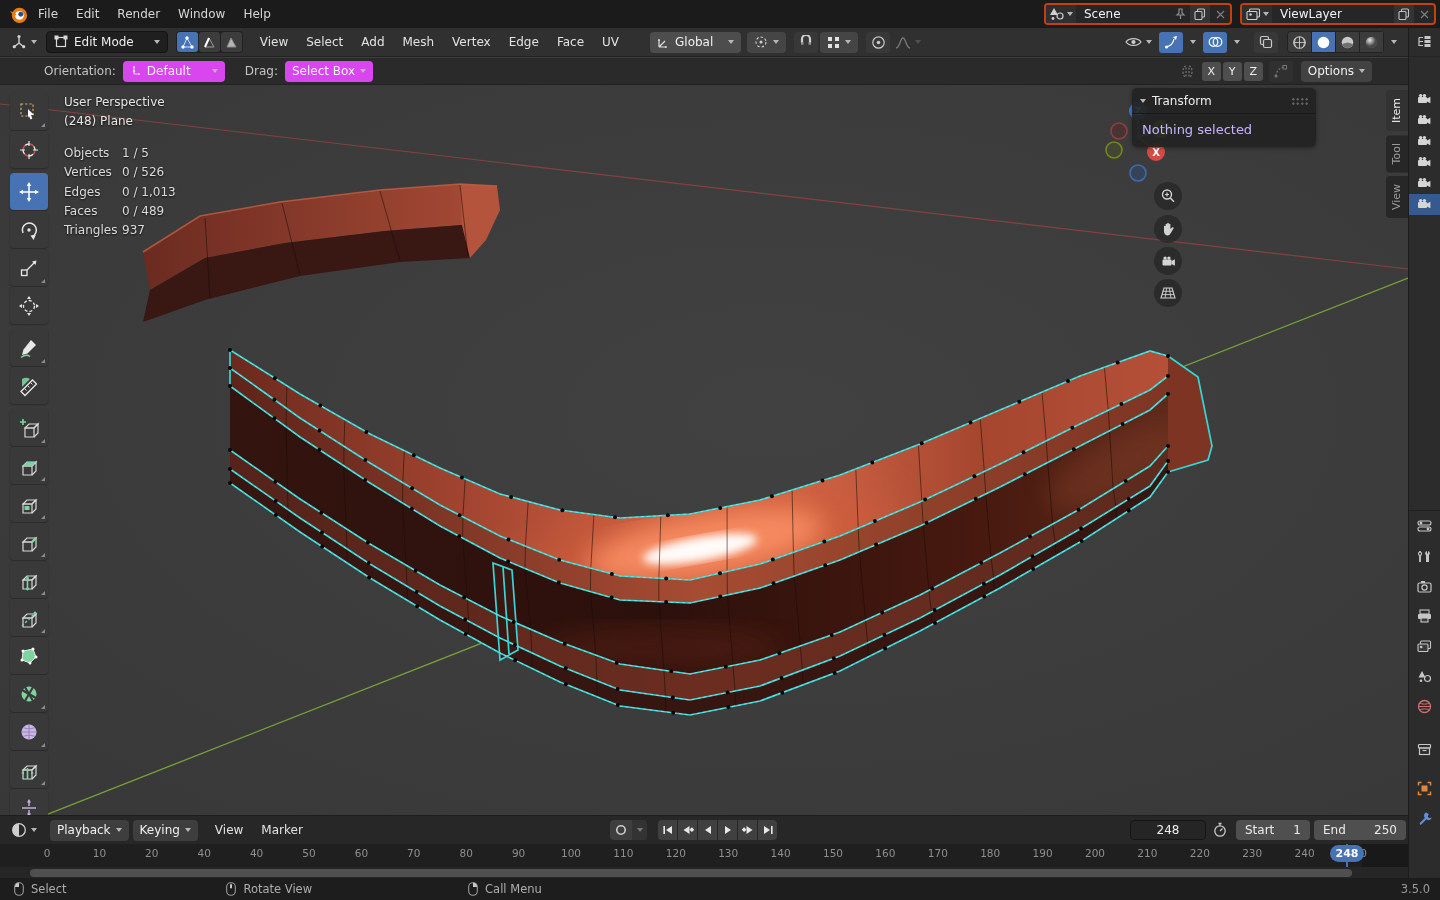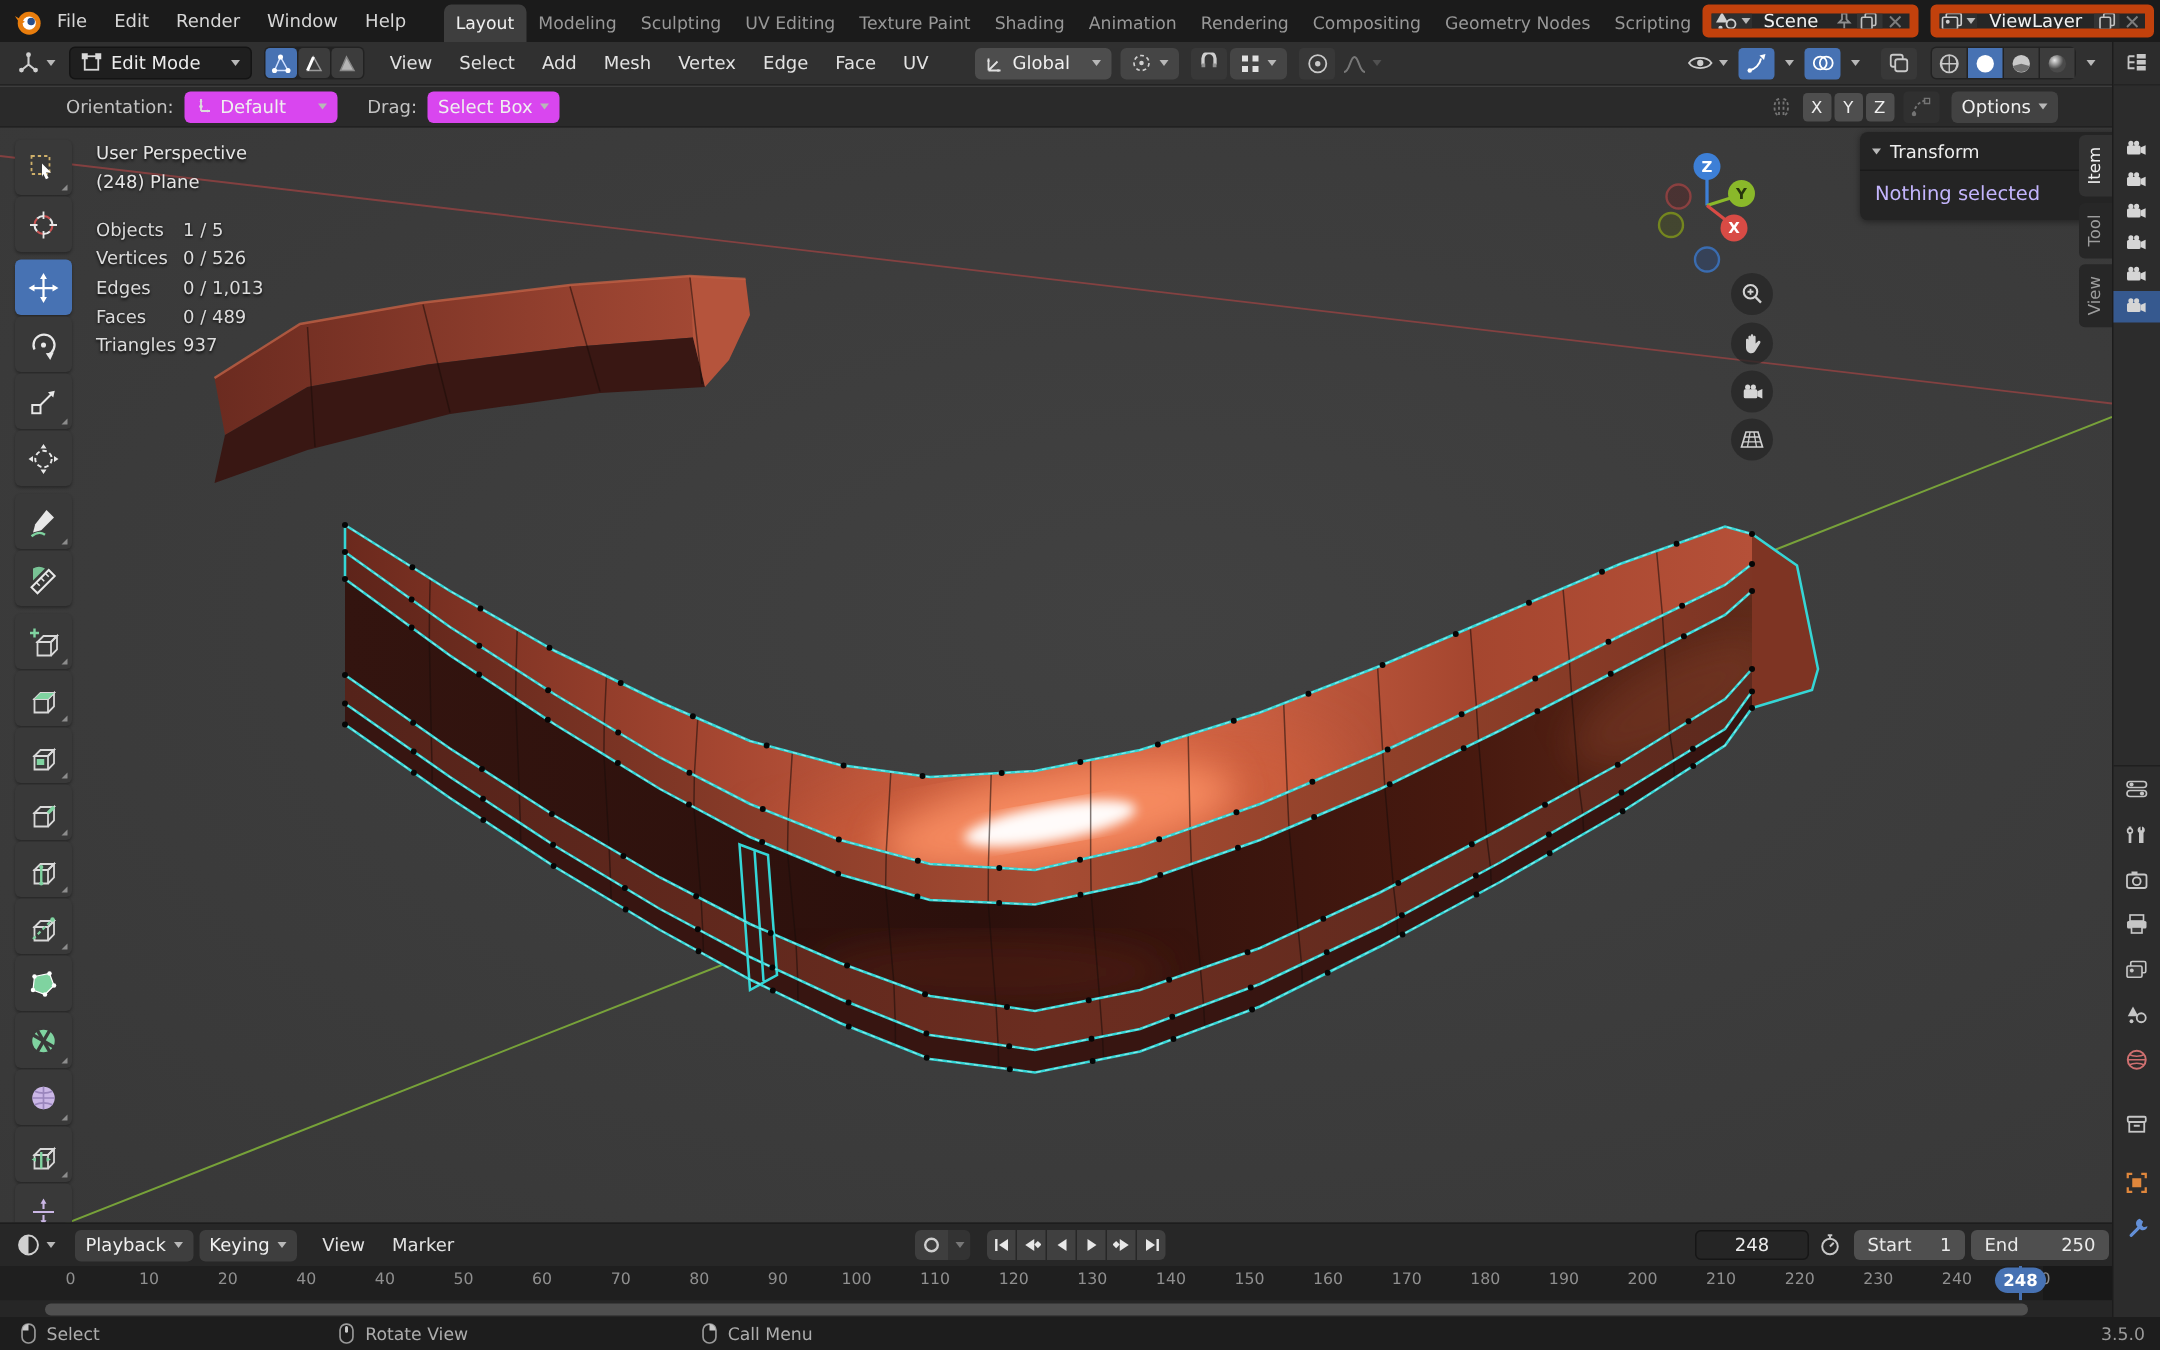--- a/index.html
+++ b/index.html
@@ -5,21 +5,21 @@
 *{margin:0;padding:0;box-sizing:border-box}
 html,body{width:1440px;height:900px;overflow:hidden;background:#3d3d3d;font-family:"DejaVu Sans",sans-serif;position:relative;color:#d0d0d0}
 .abs{position:absolute}
 
 .topbar{position:absolute;left:0;top:0;width:1440px;height:28px;background:#1b1b1b;display:flex;align-items:center;z-index:40}
 .logo{width:21px;height:21px;margin-left:8px;flex:0 0 auto}
 .mi{padding:0 9px;font-size:12px;color:#d6d6d6;line-height:28px;cursor:default}
 .tabs{display:flex;align-items:flex-end;height:28px;margin-left:16px}
 .tab{font-size:11.5px;color:#989898;padding:5px 8px 6px;border-radius:5px 5px 0 0;white-space:nowrap}
 .tab.active{background:#3e3e3e;color:#f0f0f0}
-.idblock{display:flex;align-items:center;height:22px;background:#262626;border:6px solid #c2410c;border-radius:4px;overflow:hidden}
+.idblock{display:flex;align-items:center;height:22px;background:#262626;border:2px solid #c2410c;border-radius:4px;overflow:hidden}
 .idblock .ib-icon{width:30px;height:100%;display:flex;align-items:center;justify-content:center;background:#2f2f2f;gap:2px}
 .idblock .ib-name{padding:0 8px;font-size:12px;color:#f2f2f2;flex:1;white-space:nowrap}
 .idblock .ib-btn{width:20px;height:100%;display:flex;align-items:center;justify-content:center}
 .idblock .ib-dup{background:#343434}
 .chev{width:0;height:0;border-left:3.5px solid transparent;border-right:3.5px solid transparent;border-top:4px solid #b8b8b8;display:inline-block}
 .chev.dim{border-top-color:#777}
 
 .hdr{position:absolute;left:0;top:28px;width:1408px;height:29px;background:#303030;border-bottom:1px solid #232323;display:flex;align-items:center;z-index:30}
 .hbtn{display:flex;align-items:center;gap:4px;padding:0 5px;height:22px;border-radius:4px}
 .mode-dd{background:#1f1f1f;border:1px solid #141414;height:22px;display:flex;align-items:center;gap:6px;border-radius:4px;padding:0 7px;margin-left:4px}
@@ -52,21 +52,21 @@
 .stats .sl{width:58px}
 
 .lt{position:absolute;left:10px;top:8px;width:38px;z-index:20}
 .tool{width:38px;height:37px;background:#393939;border-radius:4px;margin-bottom:1px;display:flex;align-items:center;justify-content:center;position:relative;box-shadow:0 1px 2px rgba(0,0,0,.3)}
 .tool.on{background:#4772b3}
 .tool.gap{margin-top:5px}
 .tool.sub::after{content:"";position:absolute;right:3px;bottom:3px;border-left:4px solid transparent;border-bottom:4px solid #8d8d8d}
 
 .nav{position:absolute;width:28px;height:28px;border-radius:50%;background:rgba(38,38,38,.75);display:flex;align-items:center;justify-content:center}
 
-.panel{position:absolute;left:1240px;top:3px;width:184px;background:rgba(34,34,34,.93);border-radius:5px;box-shadow:0 1px 4px rgba(0,0,0,.4);z-index:25}
+.panel{position:absolute;left:1132px;top:3px;width:184px;background:rgba(34,34,34,.93);border-radius:5px;box-shadow:0 1px 4px rgba(0,0,0,.4);z-index:25}
 .panel .ph{display:flex;align-items:center;height:26px;padding:0 8px;gap:6px;font-size:12px;color:#ededed;border-bottom:1px solid #1a1a1a}
 .panel .pb{padding:8px 10px 10px;font-size:13px;color:#c4b5fd}
 .dots8{margin-left:auto;width:17px;height:8px;background-image:radial-gradient(#6e6e6e 1px,transparent 1.2px);background-size:4.5px 4.5px}
 .sidetabs{position:absolute;left:1386px;top:5px;width:22px;z-index:25}
 .stab{writing-mode:vertical-rl;transform:rotate(180deg);font-size:11px;color:#9c9c9c;background:#272727;border-radius:0 4px 4px 0;padding:8px 4px;margin-bottom:4px;text-align:center;width:22px}
 .stab.on{background:#323232;color:#efefef}
 
 .rc{position:absolute;left:1408px;top:28px;width:32px;height:850px;background:#2c2c2c;border-left:1px solid #1c1c1c;z-index:35}
 .rc .orow{height:21px;display:flex;align-items:center;justify-content:center}
 .rc .orow.sel{background:#36598f}
@@ -118,33 +118,20 @@
       <circle cx="12" cy="12" r="8" fill="#e87d0d"></circle>
       <circle cx="12" cy="12" r="4.6" fill="#fff"></circle>
       <circle cx="13.4" cy="10.8" r="2.6" fill="#2a4f8a"></circle>
       <path d="M2,7 L9,11 L6,13 Z" fill="#e87d0d"></path>
     </svg>
   <div class="mi">File</div>
   <div class="mi">Edit</div>
   <div class="mi">Render</div>
   <div class="mi">Window</div>
   <div class="mi">Help</div>
-  <div class="tabs">
-    <div class="tab active">Layout</div>
-    <div class="tab">Modeling</div>
-    <div class="tab">Sculpting</div>
-    <div class="tab">UV Editing</div>
-    <div class="tab">Texture Paint</div>
-    <div class="tab">Shading</div>
-    <div class="tab">Animation</div>
-    <div class="tab">Rendering</div>
-    <div class="tab">Compositing</div>
-    <div class="tab">Geometry Nodes</div>
-    <div class="tab">Scripting</div>
-  </div>
   <div class="idblock" style="margin-left:auto;width:188px">
     <div class="ib-icon">
         <svg width="16" height="14" viewBox="0 0 16 14">
           <path d="M5,1 L9,8 L1,8 Z" fill="#cfcfcf"></path>
           <circle cx="11" cy="9" r="3" fill="none" stroke="#cfcfcf" stroke-width="1.2"></circle>
           <circle cx="4" cy="11.5" r="1.4" fill="#cfcfcf"></circle>
         </svg>
         <span class="chev"></span>
       </div>
     <div class="ib-name">Scene</div>

